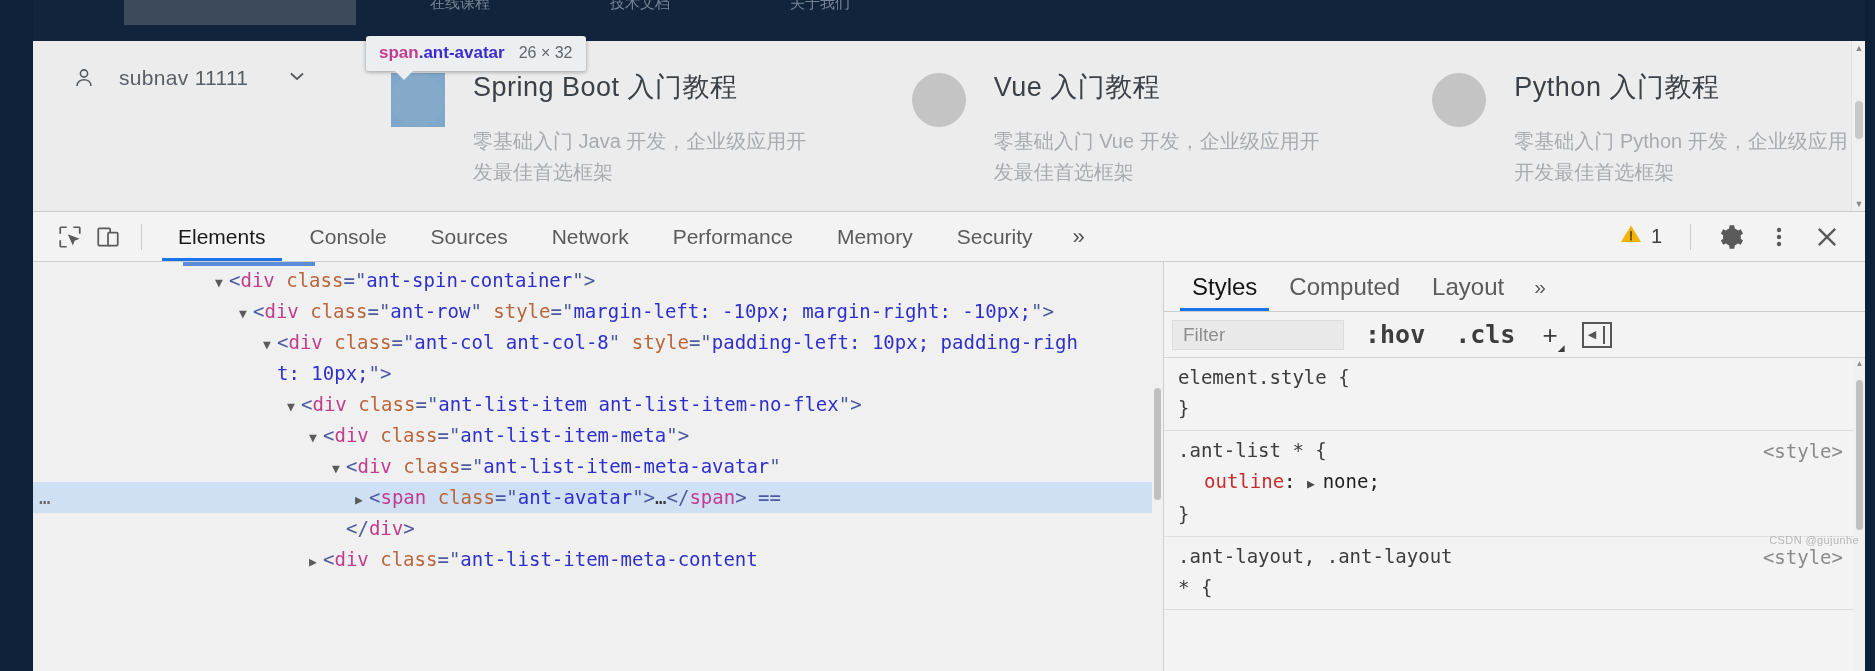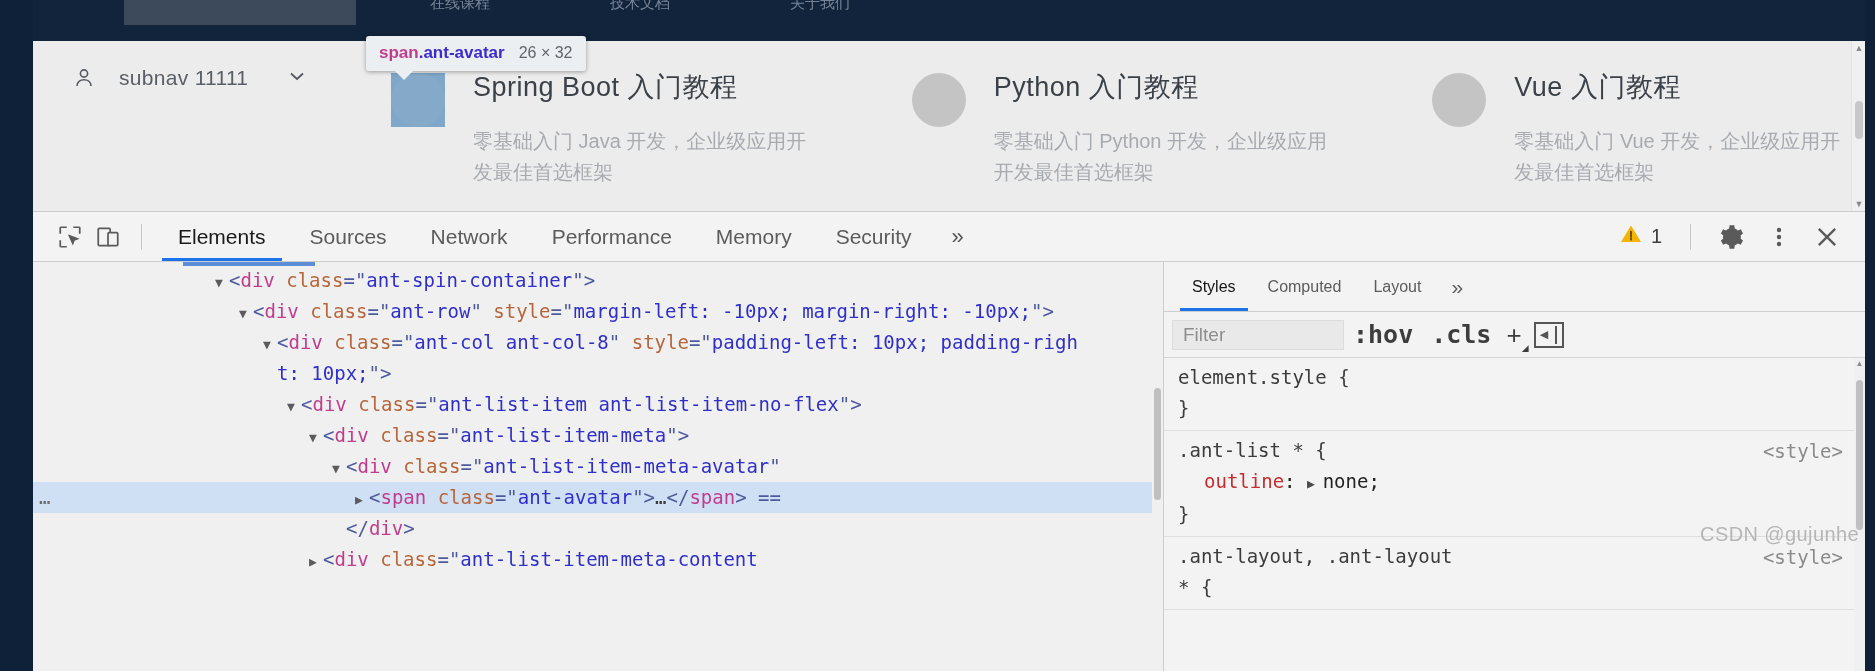--- a/index.html
+++ b/index.html
@@ -314,37 +314,37 @@
     height: 50px;
     display: flex; align-items: center;
     border-bottom: 1px solid #cdcdcd;
     padding-left: 12px;
     flex: 0 0 auto;
   }
   .st-tab {
     height: 100%;
     display: flex; align-items: center;
     padding: 0 16px;
-    font-size: 16px; color: #5b5b5b;
+    font-size: 24px; color: #5b5b5b;
     position: relative;
   }
   .st-tab.active { color: #151515; }
   .st-tab.active::after {
     content: ""; position: absolute;
     left: 4px; right: 4px; bottom: 0;
     height: 3px; background: #1a73e8;
   }
   .st-tab.chev { font-size: 21px; padding: 0 14px; }
 
   .styles-filterbar {
     height: 46px;
     display: flex; align-items: center;
     border-bottom: 1px solid #d5d5d5;
     padding: 0 6px 0 8px;
-    gap: 0;
+    gap: 12px;
     flex: 0 0 auto;
   }
   .filter-input {
     width: 172px; height: 30px;
     background: #e9e9e9;
     border: 1px solid #dcdcdc;
     color: #8e8e8e;
     font-size: 19px;
     display: flex; align-items: center;
     padding-left: 10px;
@@ -409,21 +409,21 @@
     background: #c0c0c0; border-radius: 4px;
   }
   .styles-scroll .arrow {
     position: absolute; left: 0; width: 11px; height: 12px;
     font-size: 8px; color: #8a8a8a; text-align: center; line-height: 12px;
   }
   .styles-scroll .arrow.up { top: 0; }
 
   .watermark {
     position: absolute; right: 16px; bottom: 4px;
-    font-size: 20px; color: #b6b6b6;
+    font-size: 11px; color: #b6b6b6;
     letter-spacing: .4px;
     z-index: 35;
     font-family: "Liberation Sans", sans-serif;
   }
 </style>
 </head>
 <body>
 
 <div id="app">
 
@@ -454,29 +454,29 @@
         </span>
       </div>
     </div>
 
     <div class="card-row">
       <div class="course-card c0">
         <div class="avatar highlighted"></div>
         <div class="course-title">Spring Boot 入门教程</div>
         <div class="course-desc">零基础入门 Java 开发，企业级应用开发最佳首选框架</div>
       </div>
+      <div class="course-card c1">
+        <div class="avatar"></div>
+        <div class="course-title">Vue 入门教程</div>
+        <div class="course-desc">零基础入门 Vue 开发，企业级应用开发最佳首选框架</div>
+      </div>
       <div class="course-card c2">
         <div class="avatar"></div>
         <div class="course-title">Python 入门教程</div>
         <div class="course-desc">零基础入门 Python 开发，企业级应用开发最佳首选框架</div>
-      </div>
-      <div class="course-card c1">
-        <div class="avatar"></div>
-        <div class="course-title">Vue 入门教程</div>
-        <div class="course-desc">零基础入门 Vue 开发，企业级应用开发最佳首选框架</div>
       </div>
     </div>
 
     <div class="page-scroll">
       <div class="arrow up">▲</div>
       <div class="thumb"></div>
       <div class="arrow dn">▼</div>
     </div>
   </div>
 
@@ -496,20 +496,21 @@
       </div>
       <div class="dt-icon-btn">
         <svg width="26" height="26" viewBox="0 0 24 24" fill="none" stroke="currentColor" stroke-width="1.6">
           <rect x="3" y="4" width="11" height="16" rx="1"></rect>
           <rect x="12" y="8" width="9" height="12" rx="1" fill="#f3f3f3"></rect>
         </svg>
       </div>
       <div class="dt-divider"></div>
       <div class="dt-tabs">
         <div class="dt-tab active">Elements</div>
+        <div class="dt-tab">Console</div>
         <div class="dt-tab">Sources</div>
         <div class="dt-tab">Network</div>
         <div class="dt-tab">Performance</div>
         <div class="dt-tab">Memory</div>
         <div class="dt-tab">Security</div>
         <div class="dt-tab chev">»</div>
       </div>
       <div class="dt-toolbar-right">
         <div class="warn-chip">
           <span>

